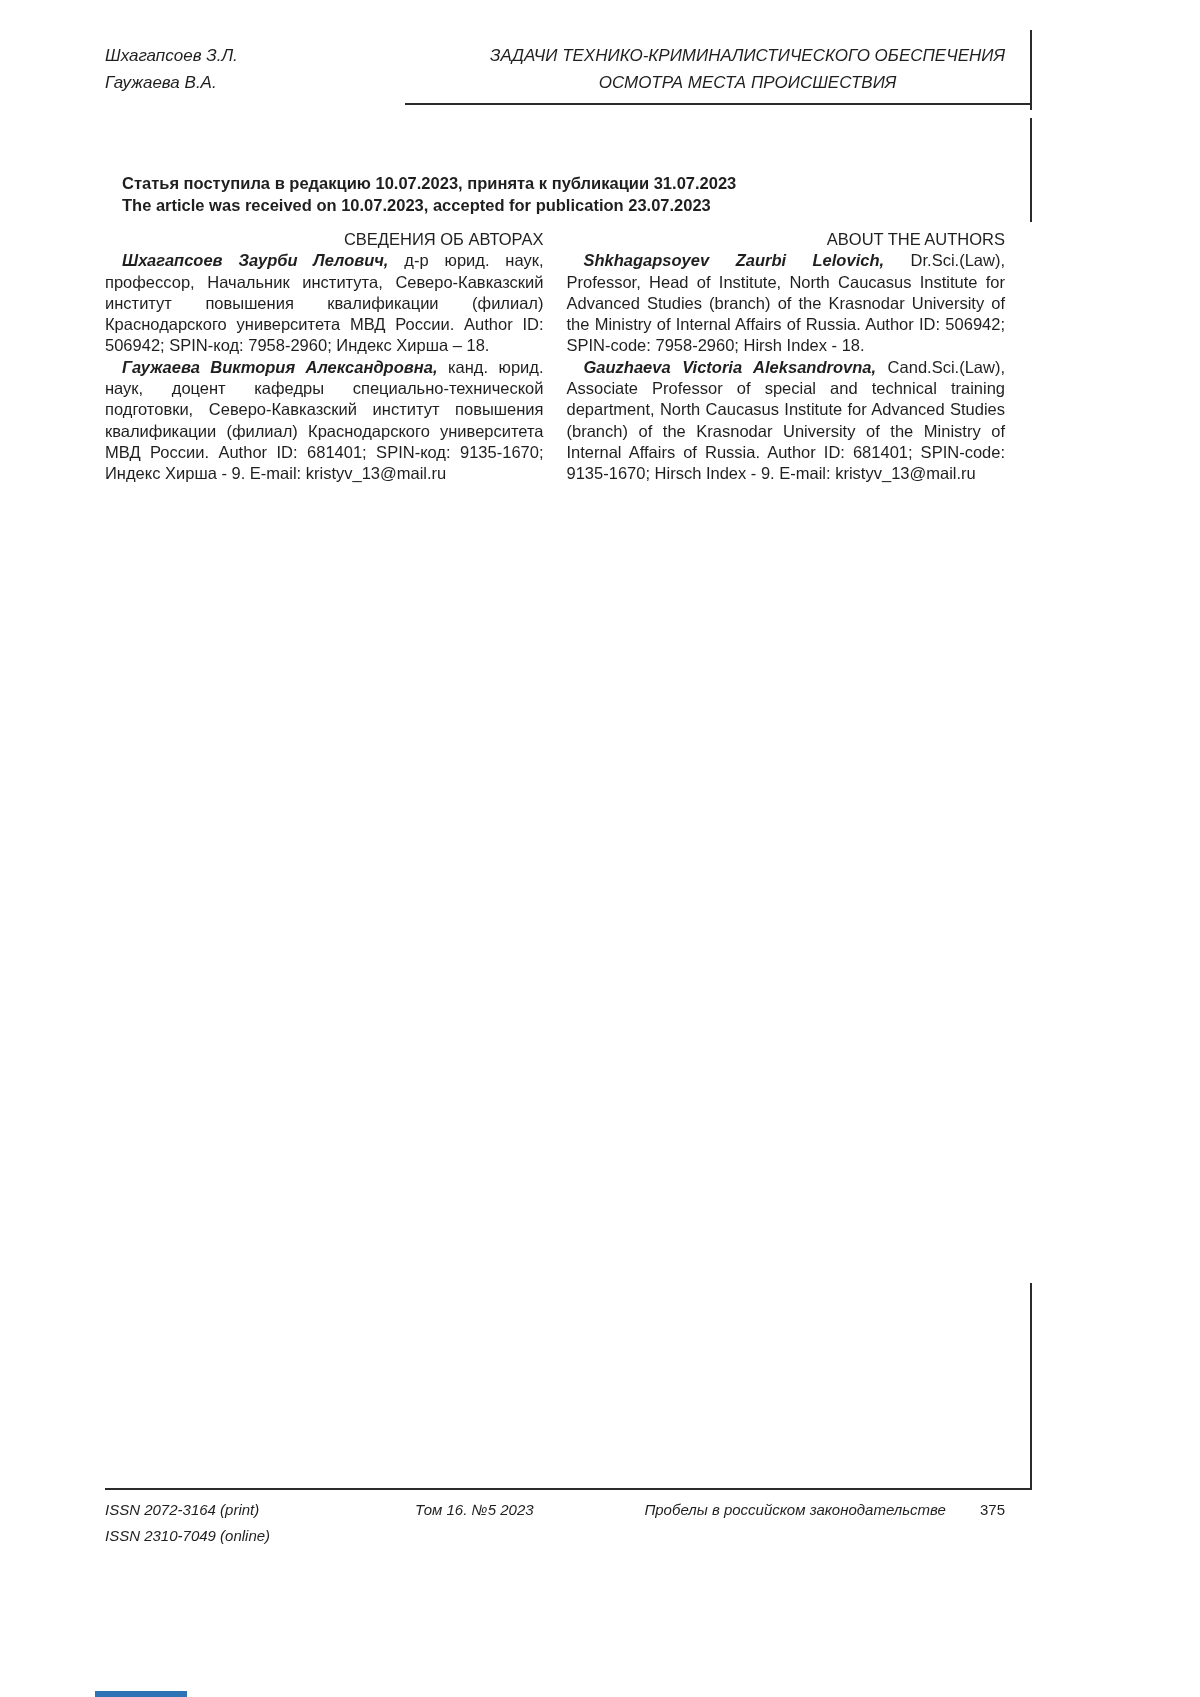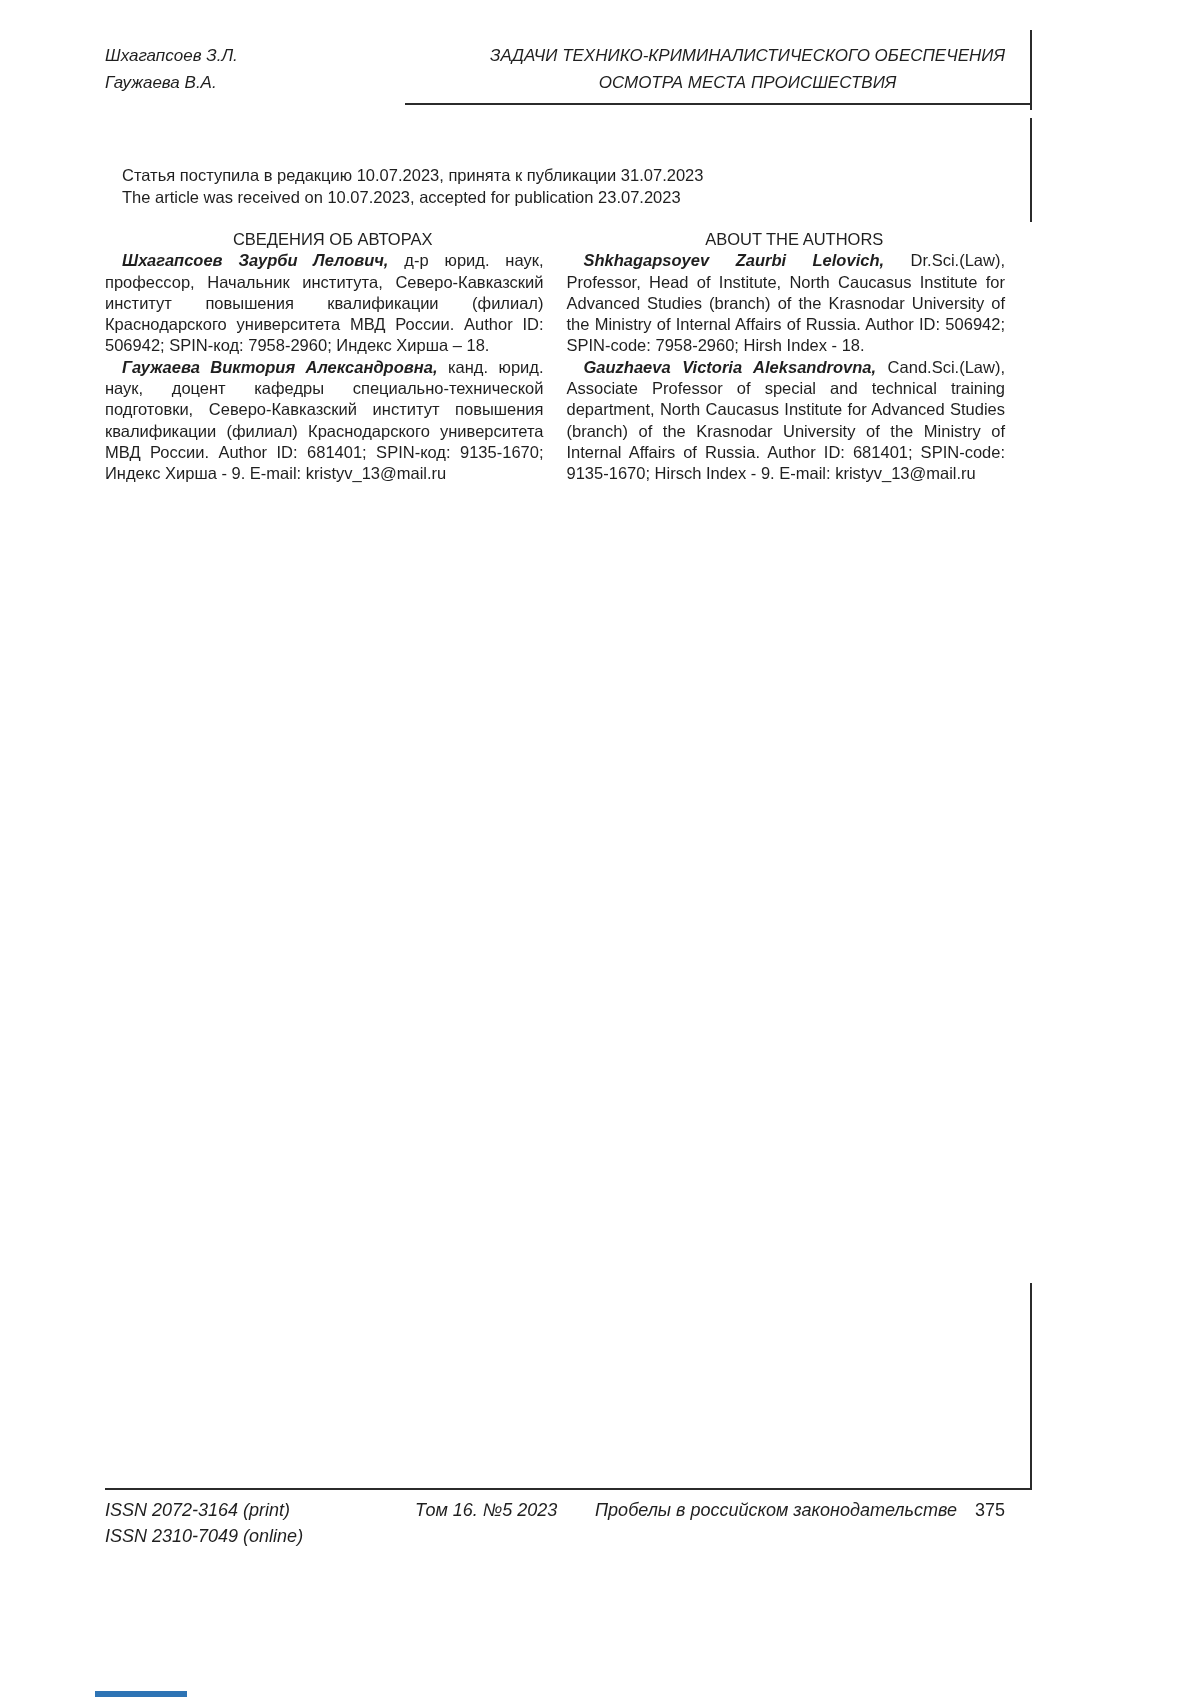--- a/index.html
+++ b/index.html
@@ -27,50 +27,50 @@
     width:627px; height:2px;
     background:var(--rule, #2b2b2b);
   }
 
   
   .antiplagiat {
     position:absolute; left:122px; top:131px;
     font-size:16.5px;
   }
   .dates {
-    position:absolute; left:122px; top:164px;
-    font-size:16.5px; line-height:22px;
+    position:absolute; left:122px; top:172px;
+    font-size:16.5px; line-height:22px;font-weight:bold;
   }
 
   
   .columns {
     position:absolute; left:105px; top:229px; width:900px;
     display:flex; gap:23px;
   }
   .col { flex:1; font-size:16.5px; line-height:21.3px; text-align:justify; }
   .col-heading {
     font-size:16.5px; font-weight:normal;
-    text-indent:17px; text-align:center;
+    text-indent:17px; text-align:right;
   }
   .entry { text-indent:17px; margin:0; }
   .entry-name { font-weight:bold; font-style:italic; }
 
   
   .footer-rule {
     position:absolute; left:105px; top:1488px;
     width:927px; height:2px;
     background:var(--rule, #2b2b2b);
   }
   .footer {
     position:absolute; left:105px; top:1497px; width:900px; height:60px;
-    font-size:18px; font-style:italic; line-height:26px;
+    font-size:15px; font-style:italic; line-height:26px;
   }
   .issn { position:absolute; left:0; top:0; }
   .volume { position:absolute; left:310px; top:0; }
-  .journal-pg { position:absolute; right:0; top:0; display:flex; gap:18px; align-items:baseline; }
+  .journal-pg { position:absolute; right:0; top:0; display:flex; gap:34px; align-items:baseline; }
   .pagenum { font-style:normal; }
 
   
   .vrule { position:absolute; left:1030px; width:2px; background:var(--rule, #2b2b2b); }
   .vrule-1 { top:30px;   height:80px; }
   .vrule-2 { top:118px;  height:104px; }
   .vrule-3 { top:1283px; height:206px; }
 
   
   .accent-bar {

